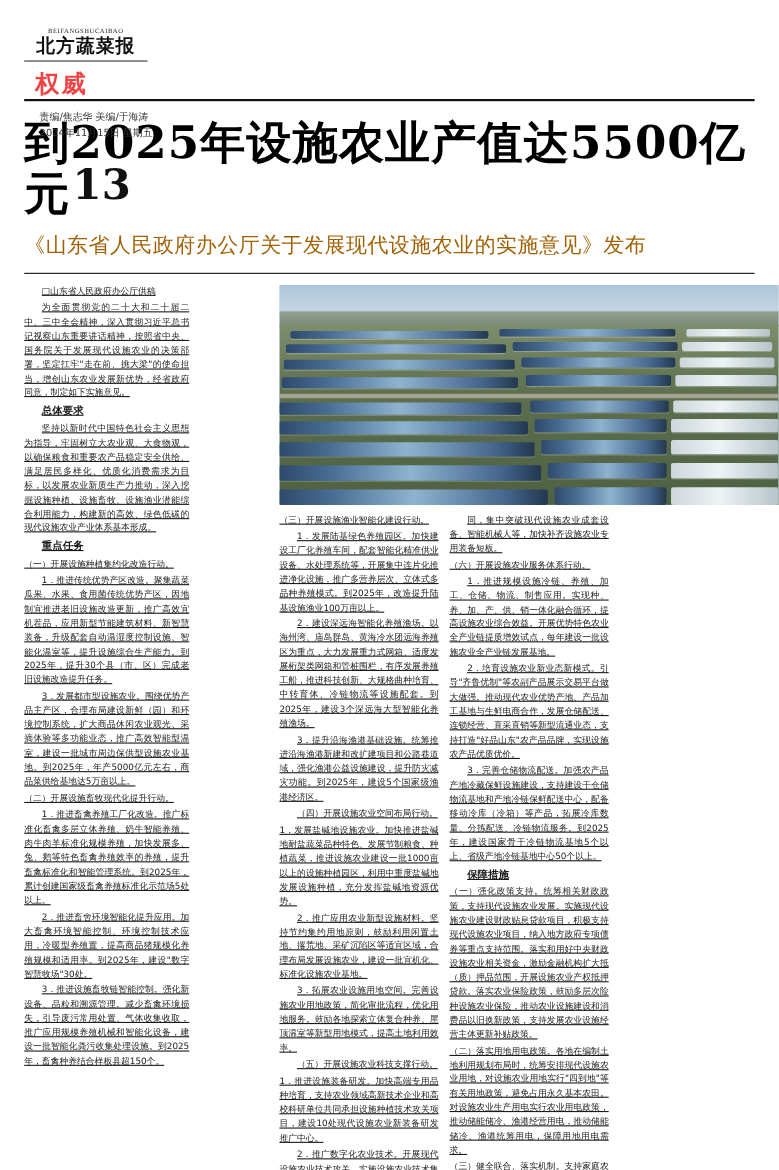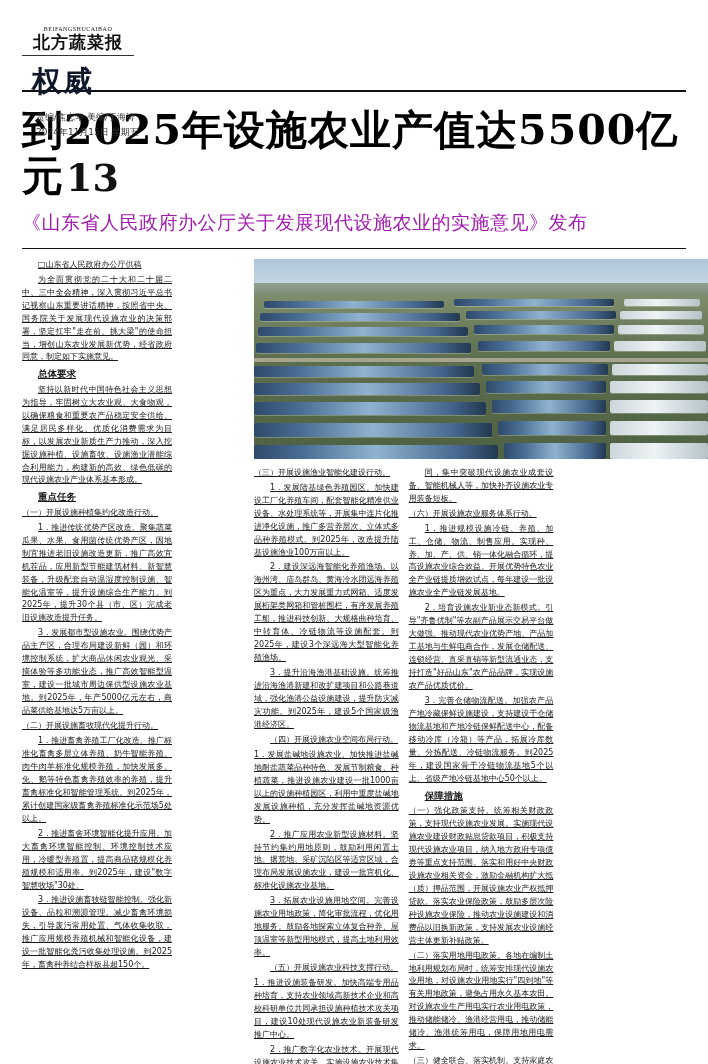--- a/index.html
+++ b/index.html
@@ -54,27 +54,27 @@
     color: #111;
     line-height: 1.1;
   }
   .logo-rule {
     width: 100%;
     border-top: 1px solid #333;
     margin-top: 3px;
   }
 
   .quanwei {
-    font-size: 29px;
+    font-size: 22px;
     font-weight: bold;
     font-family: "DejaVu Serif", serif;
     margin-left: 10px;
     margin-top: 6px;
     letter-spacing: 2px;
-    color: #0f172a;
+    color: #ef4444;
   }
 
   .head-meta {
     margin-left: 14px;
     margin-top: 8px;
     font-size: 9px;
     color: #333;
     line-height: 1.7;
   }
   .head-meta .line2 {
@@ -109,21 +109,21 @@
     font-weight: bold;
     font-family: "DejaVu Serif", serif;
     letter-spacing: 1px;
     line-height: 1.12;
     color: #000;
   }
   .subhead {
     margin: 10px 22px 0 22px;
     font-size: 19px;
     font-family: "DejaVu Serif", serif;
-    color: #a21caf;
+    color: #a16207;
     letter-spacing: 0.5px;
   }
   .rule-thin {
     margin: 12px 22px 0 22px;
     border-top: 1px solid #111;
   }
 
   
   .content {
     margin: 10px 22px 0 22px;

